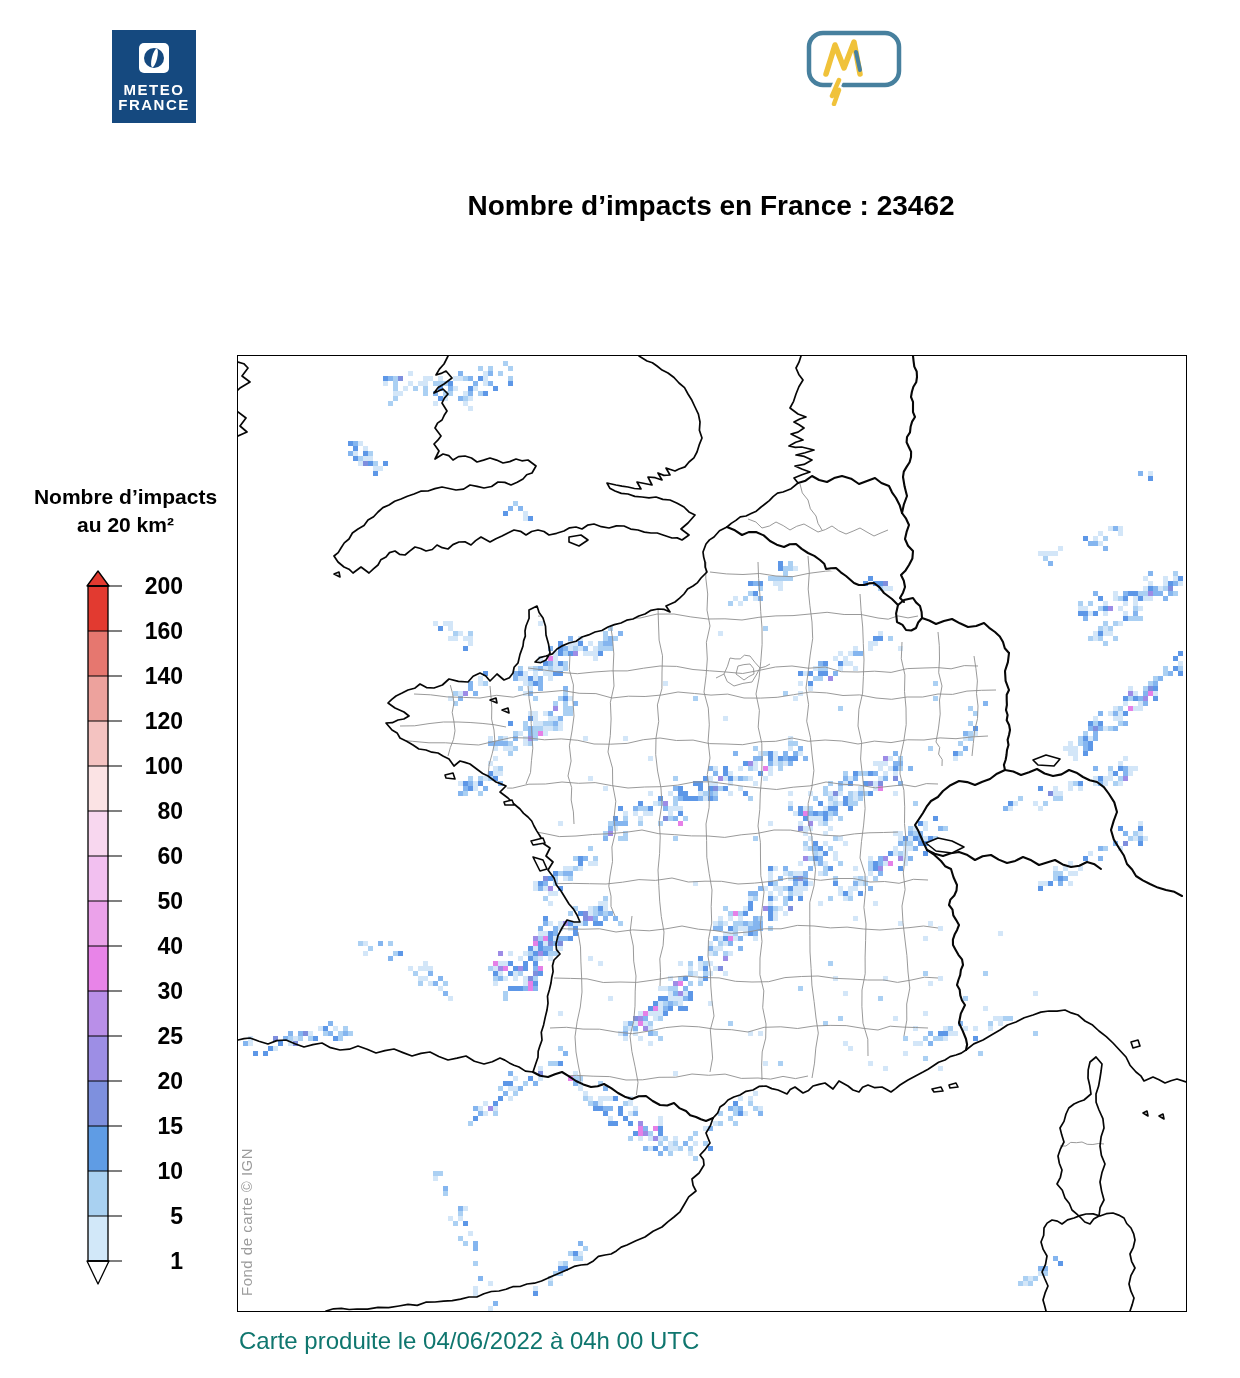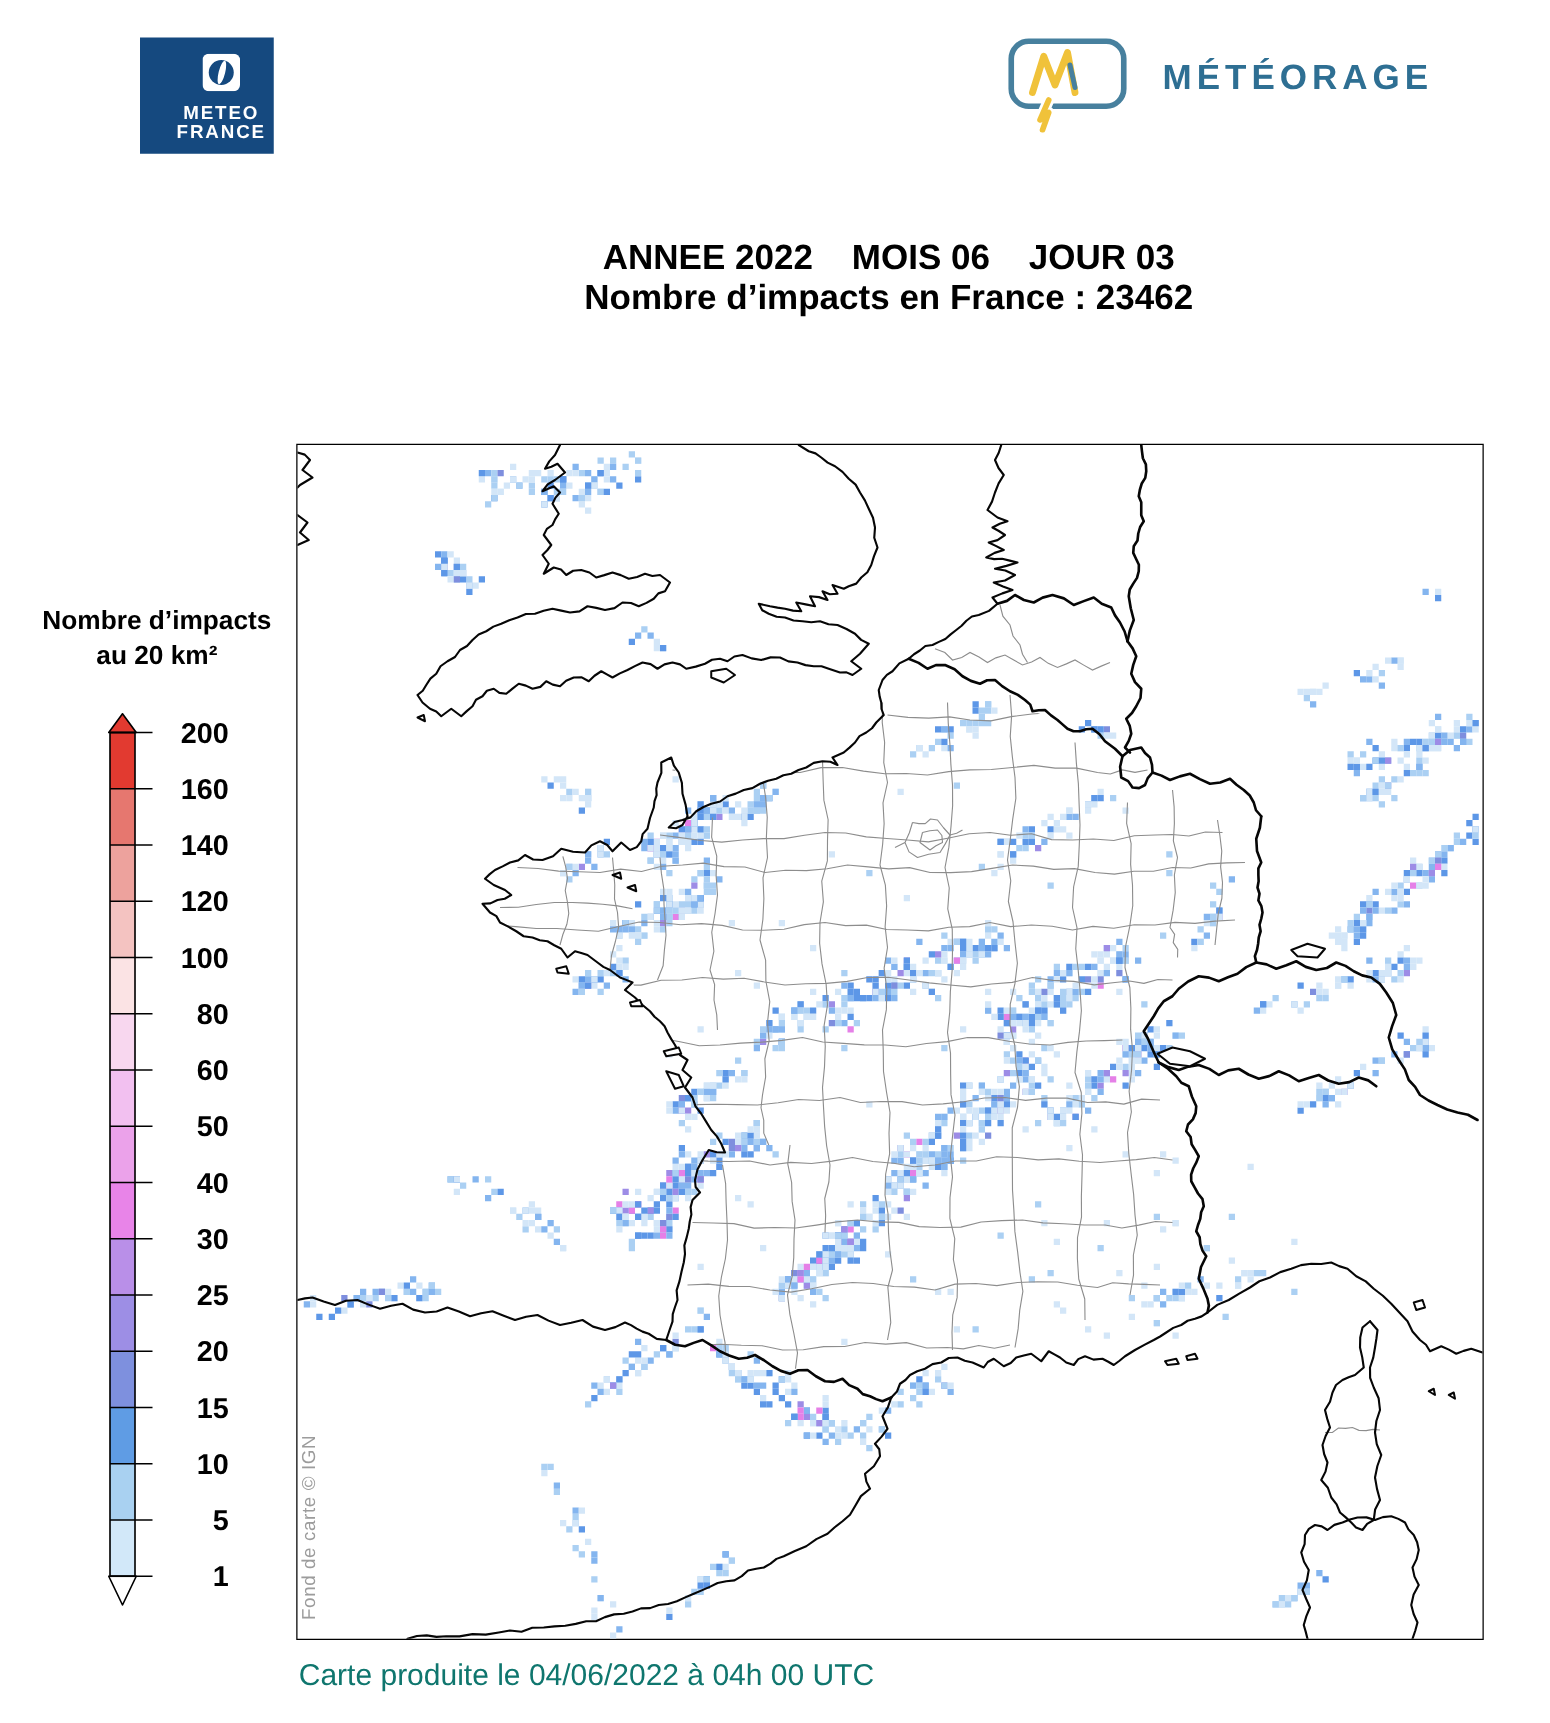--- a/index.html
+++ b/index.html
@@ -1,20 +1,20 @@
 <!DOCTYPE html>
 <html><head>
 <meta charset="utf-8">
 <style>
   html,body{margin:0;padding:0;background:#ffffff;}
   body{width:1240px;height:1378px;position:relative;font-family:"Liberation Sans",sans-serif;overflow:hidden;}
   .abs{position:absolute;}
 
   
-  .mf-logo{left:112px;top:30px;width:84px;height:93px;background:#15497f;text-align:center;padding-left:23px;}
+  .mf-logo{left:112px;top:30px;width:84px;height:93px;background:#15497f;text-align:center;}
   .mf-icon{margin-top:13px;}
   .mf-t{color:#fff;font-weight:bold;font-size:15px;letter-spacing:1.5px;line-height:15px;}
   .mf-t1{margin-top:5px;}
 
   
   .mr-logo{left:806px;top:30px;display:flex;align-items:flex-start;}
   .mr-text{font-size:28px;font-weight:bold;color:#2e6f93;letter-spacing:4px;margin-left:26px;margin-top:16px;}
 
   
   .title-block{left:237px;top:190px;width:948px;text-align:center;color:#000;}
@@ -44,25 +44,23 @@
 </div>
 
 <div class="abs mr-logo">
   <svg width="98" height="76" viewBox="0 0 98 76">
     <rect x="3" y="3" width="90" height="52" rx="14" fill="none" stroke="#47809e" stroke-width="4.5"></rect>
     <path d="M20,44 L29,15 L38,38 L48,12 L54,44" fill="none" stroke="#f0c23a" stroke-width="5.5" stroke-linecap="round" stroke-linejoin="round"></path>
     <path d="M50,22 L54,40" fill="none" stroke="#47809e" stroke-width="4" stroke-linecap="round"></path>
     <path d="M33,50 L26,66 L33,60 L28,74" fill="none" stroke="#ffffff" stroke-width="9" stroke-linecap="round" stroke-linejoin="round"></path>
     <path d="M33,50 L26,66 L33,60 L28,74" fill="none" stroke="#f0c23a" stroke-width="4.5" stroke-linecap="round" stroke-linejoin="round"></path>
   </svg>
-  <span class="mr-text">MÉTÉORAGE</span>
 </div>
 
 <div class="abs title-block">
-  <div>ANNEE 2022    MOIS 06    JOUR 03</div>
   <div>Nombre d’impacts en France : 23462</div>
 </div>
 
 <div class="abs legend-title">
   <div>Nombre d’impacts</div>
   <div>au 20 km²</div>
 </div>
 
 <svg id="legend" class="abs" width="130" height="740" viewBox="0 0 130 740">
     <rect x="13" y="21" width="20" height="45" fill="#e23a30"></rect>

